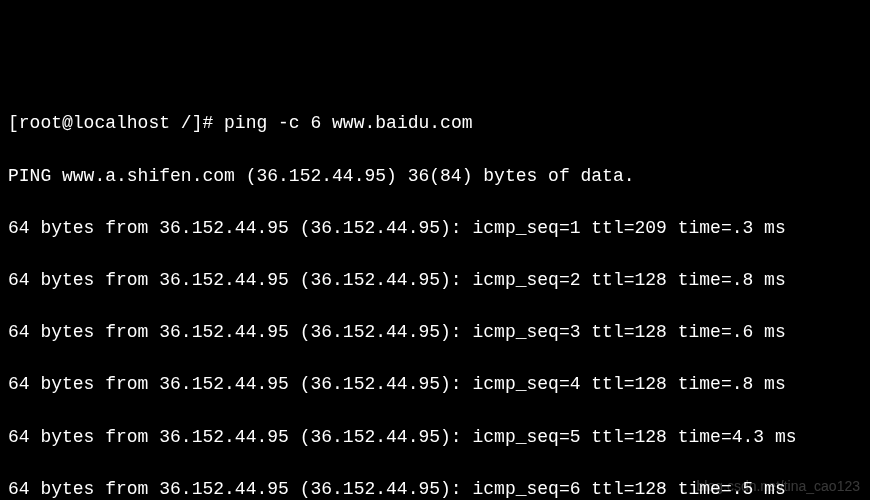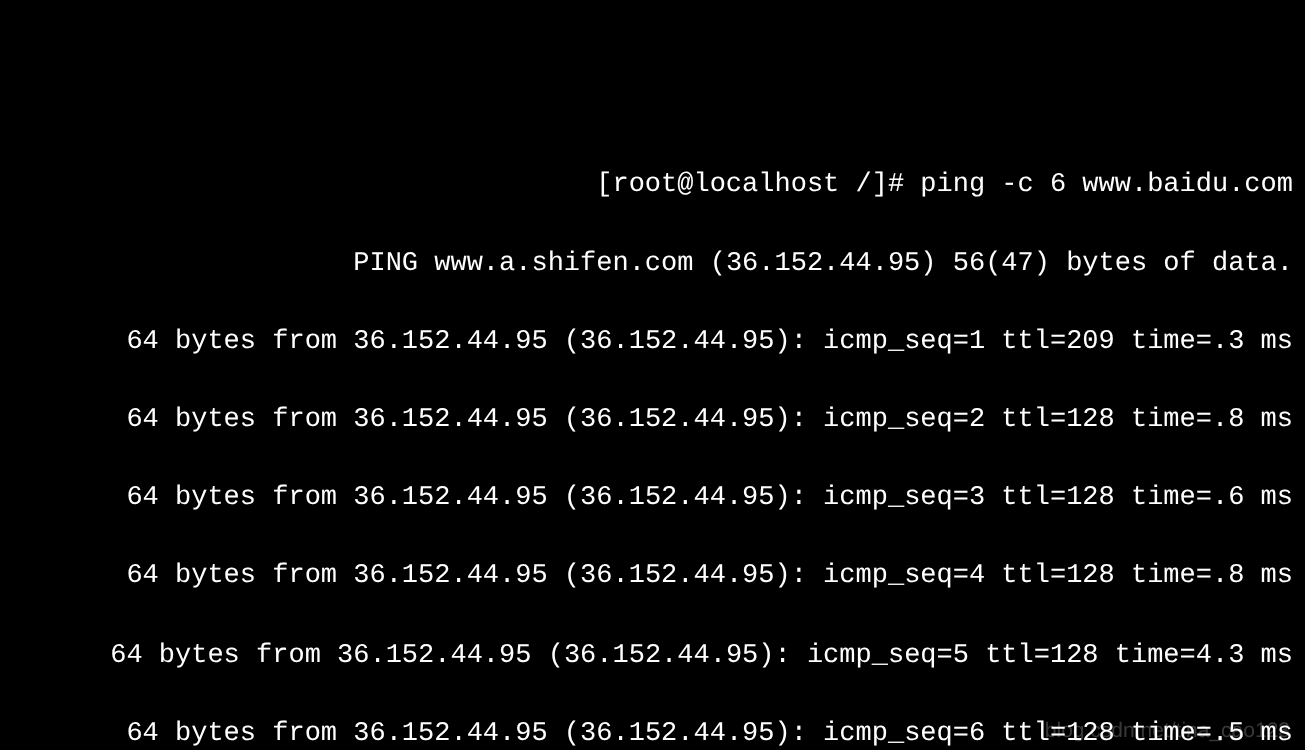--- a/index.html
+++ b/index.html
@@ -1,19 +1,18 @@
 <!DOCTYPE html>
 <html><head>
   <meta charset="utf-8">
   <style>
     * {
       margin: 0;
       padding: 0;
       box-sizing: border-box;
-      text-align: right;
     }
     body {
       background: #000000;
       color: #ffffff;
       font-family: 'Courier New', Consolas, monospace;
       font-size: 18px;
       line-height: 1.45;
       width: 870px;
       height: 500px;
       padding: 6px 8px;
@@ -35,21 +34,21 @@
       font-family: Arial, sans-serif;
       padding-left: 20px;
     }
   </style>
 </head>
 <body>
 
 
 
 <div class="terminal-line"><span>[root@localhost /]# </span><span>ping -c 6 www.baidu.com</span></div>
-<div class="terminal-line">PING www.a.shifen.com (36.152.44.95) 56(47) bytes of data.</div>
+<div class="terminal-line">PING www.a.shifen.com (36.152.44.95) 36(84) bytes of data.</div>
 <div class="terminal-line">64 bytes from 36.152.44.95 (36.152.44.95): icmp_seq=1 ttl=209 time=.3 ms</div>
 <div class="terminal-line">64 bytes from 36.152.44.95 (36.152.44.95): icmp_seq=2 ttl=128 time=.8 ms</div>
 <div class="terminal-line">64 bytes from 36.152.44.95 (36.152.44.95): icmp_seq=3 ttl=128 time=.6 ms</div>
 <div class="terminal-line">64 bytes from 36.152.44.95 (36.152.44.95): icmp_seq=4 ttl=128 time=.8 ms</div>
 <div class="terminal-line">64 bytes from 36.152.44.95 (36.152.44.95): icmp_seq=5 ttl=128 time=4.3 ms</div>
 <div class="terminal-line">64 bytes from 36.152.44.95 (36.152.44.95): icmp_seq=6 ttl=128 time=.5 ms</div>
 <div class="terminal-line"></div>
 
 
 

